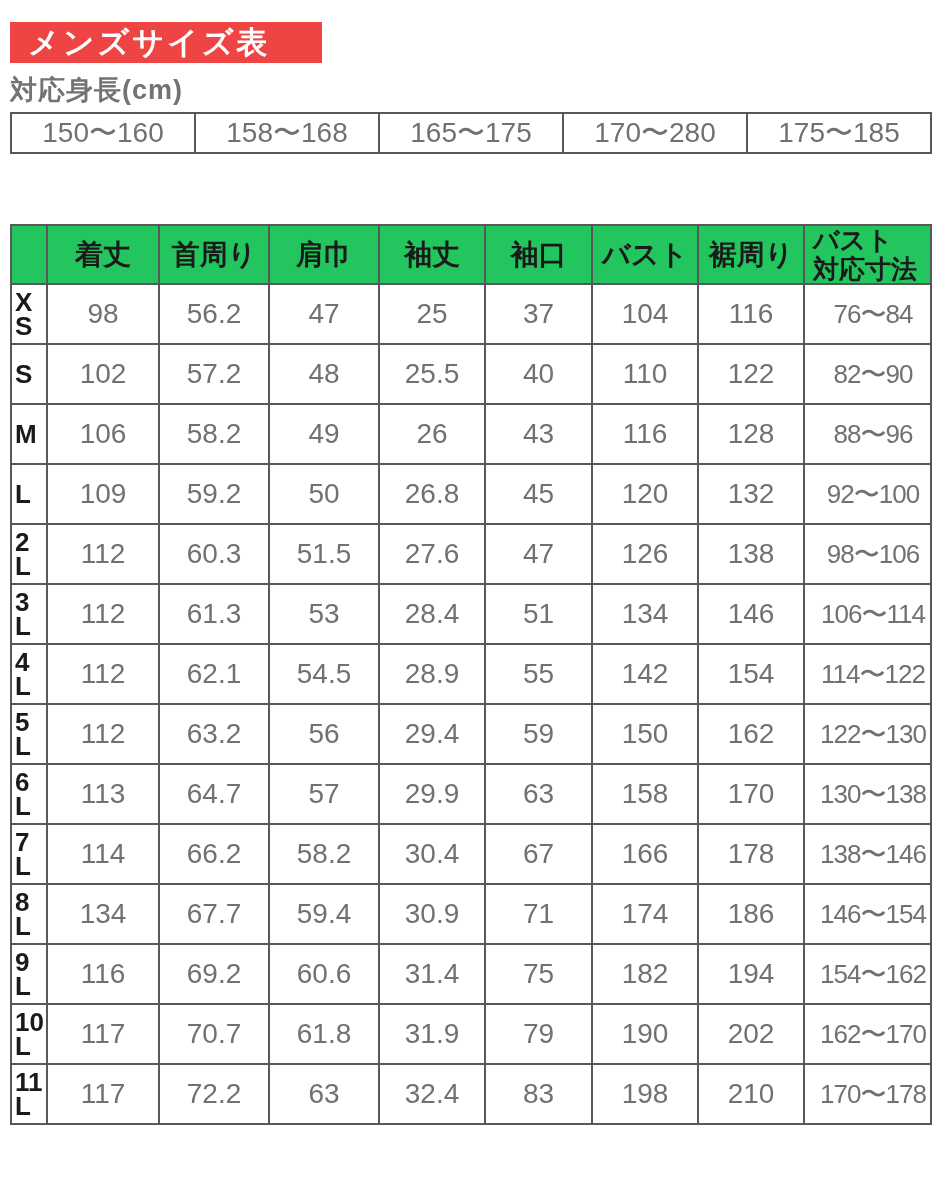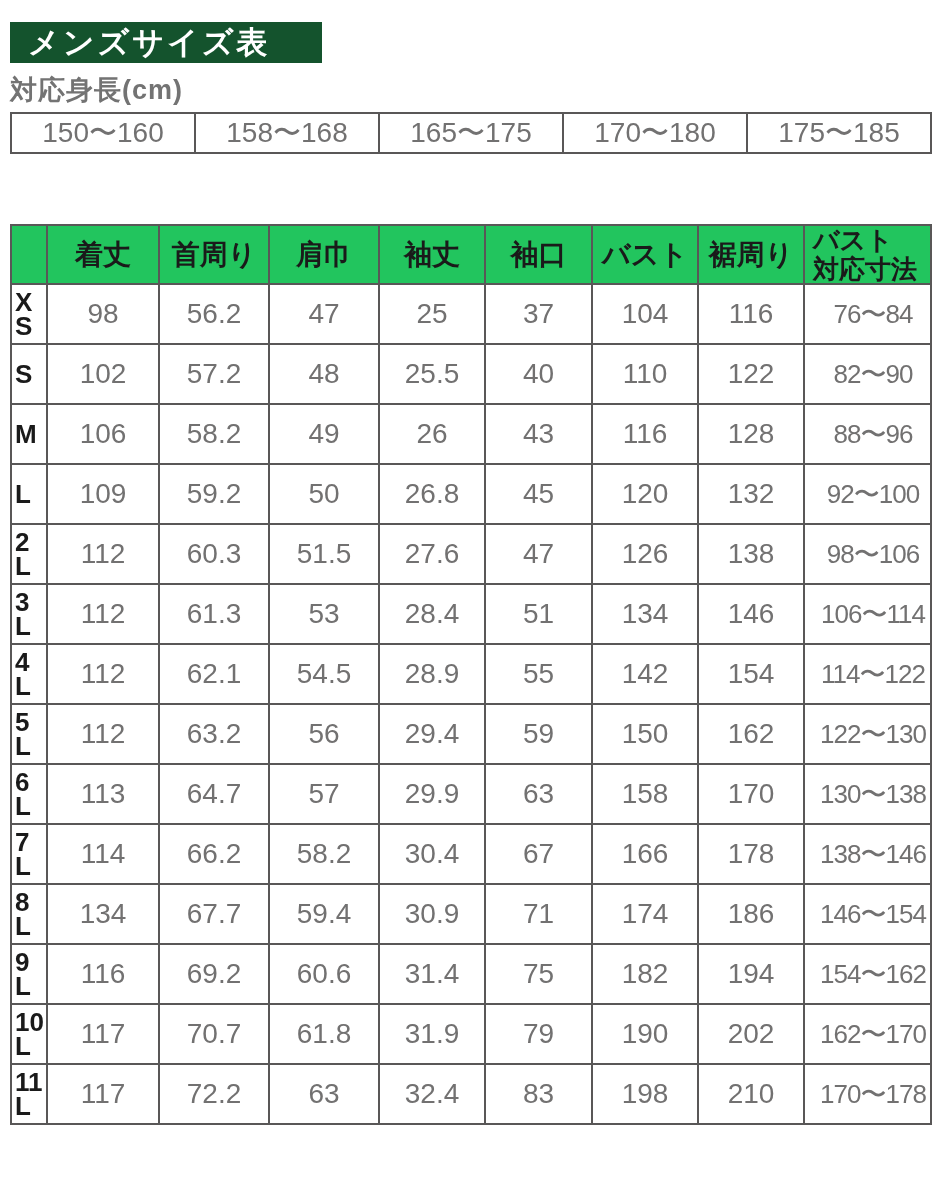--- a/index.html
+++ b/index.html
@@ -1,21 +1,21 @@
 <!DOCTYPE html>
 <html><head>
 <meta charset="utf-8">
 <style>
   * { margin:0; padding:0; box-sizing:border-box; }
   html,body { width:940px; background:#ffffff; font-family:"Liberation Sans","DejaVu Sans",sans-serif; }
   .page { position:relative; width:940px; height:1200px; background:#ffffff; overflow:hidden; }
 
   .title-bar {
     position:absolute; left:10px; top:22px; width:312px; height:41px;
-    background:#14532d; color:#ffffff;
+    background:#ef4444; color:#ffffff;
     font-size:31px; font-weight:bold; line-height:41px;
     padding-left:18px; letter-spacing:3px;
   }
   .subtitle {
     position:absolute; left:10px; top:72px;
     font-size:27px; font-weight:bold; color:#737373; letter-spacing:1px;
   }
 
   table { border-collapse:collapse; table-layout:fixed; }
   th, td { border:2px solid #595757; vertical-align:middle; overflow:hidden; }
@@ -67,21 +67,21 @@
         <col style="width:184px">
         <col style="width:184px">
         <col style="width:184px">
         <col style="width:184px">
       </colgroup>
     <tbody>
       <tr>
         <td>150〜160</td>
         <td>158〜168</td>
         <td>165〜175</td>
-        <td>170〜180</td>
+        <td>170〜280</td>
         <td>175〜185</td>
       </tr>
     </tbody>
   </table>
 
   <table class="size-table">
     <colgroup>
         <col style="width:36px">
         <col style="width:112px">
         <col style="width:110px">

